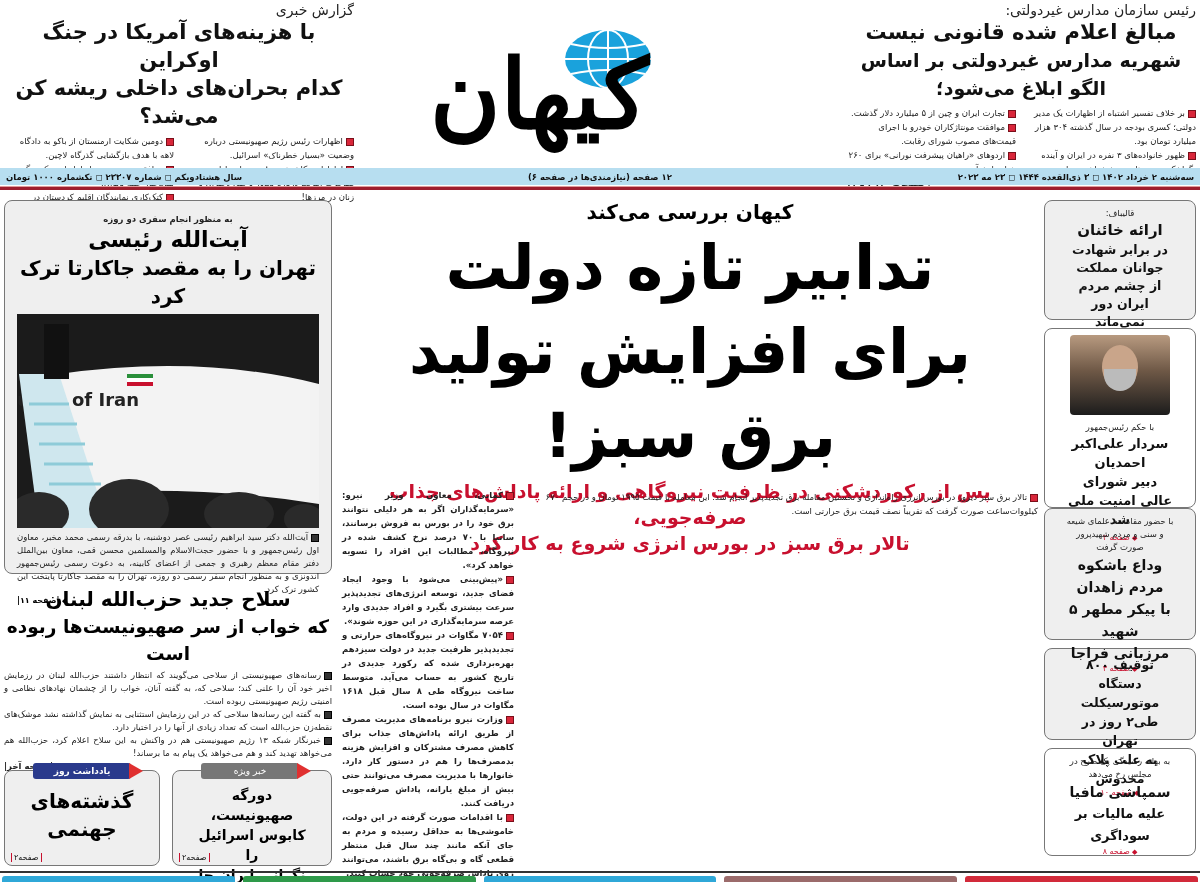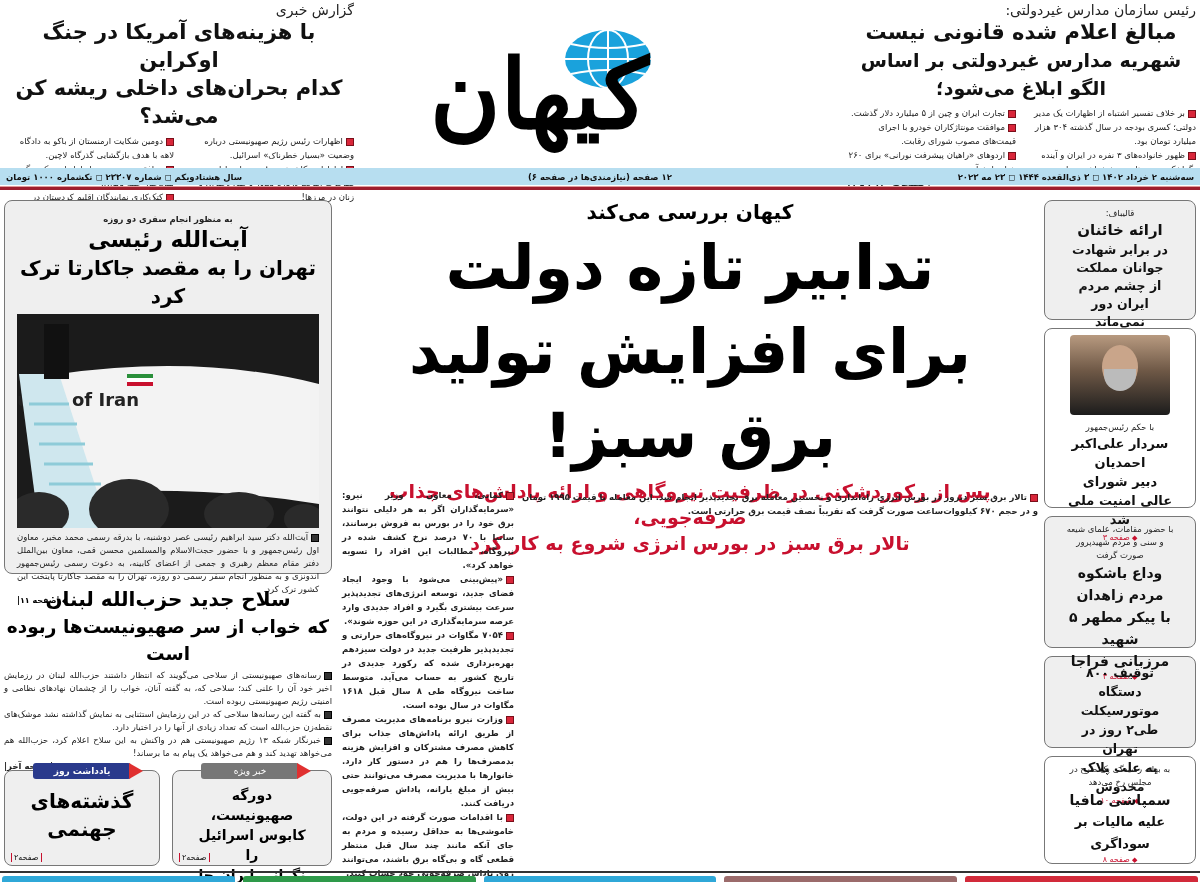--- a/index.html
+++ b/index.html
@@ -89,21 +89,21 @@
 <div id="red-rule" class="abs"></div>
 
 <div class="abs" style="top:200px;right:4px;width:152px">
   <div class="box" style="height:120px;margin-bottom:8px">
     <div class="side-k">قالیباف:</div>
     <div class="side-h">ارائه خائنان</div>
     <div class="side-h" style="font-size:12.5px;line-height:18px">در برابر شهادت جوانان مملکت</div>
     <div class="side-h" style="font-size:12.5px;line-height:18px">از چشم مردم ایران دور نمی‌ماند</div>
     <div class="pg" style="margin-top:4px">صفحه ۱۱</div>
   </div>
-  <div class="box white" style="height:180px;margin-bottom:8px">
+  <div class="box white" style="height:180px;">
     <div class="photo" style="width:100px;height:80px;margin:0 auto 6px;border-radius:4px;background:linear-gradient(180deg,#b89a80 0%,#6e5846 45%,#1c1c1c 100%)">
       <div style="position:absolute;left:32px;top:10px;width:36px;height:44px;border-radius:50%;background:#c9a58a"></div>
       <div style="position:absolute;left:34px;top:34px;width:32px;height:22px;border-radius:0 0 16px 16px;background:#bbb"></div>
     </div>
     <div class="side-k">با حکم رئیس‌جمهور</div>
     <div class="side-h" style="font-size:13px;line-height:19px">سردار علی‌اکبر احمدیان</div>
     <div class="side-h" style="font-size:13px;line-height:19px">دبیر شورای عالی امنیت ملی شد</div>
     <div class="pg" style="margin-top:4px">صفحه ۳</div>
   </div>
   <div class="box" style="height:132px;margin-bottom:8px">
@@ -128,21 +128,21 @@
 </div>
 
 <div class="abs" style="top:198px;left:340px;width:700px">
   <div class="hd" style="font-size:20px;line-height:28px">کیهان بررسی می‌کند</div>
   <div class="hd" style="font-size:62px;line-height:84px;font-weight:900">تدابیر تازه دولت</div>
   <div class="hd" style="font-size:62px;line-height:84px;font-weight:900">برای افزایش تولید برق سبز!</div>
   <div class="hd red" style="font-size:19px;line-height:26px">پس از رکوردشکنی در ظرفیت نیروگاهی و ارائه پاداش‌های جذاب صرفه‌جویی،</div>
   <div class="hd red" style="font-size:19px;line-height:26px">تالار برق سبز در بورس انرژی شروع به کار کرد</div>
 </div>
 
-<div class="abs tiny bullet" style="top:490px;left:520px;width:518px;font-weight:bold">تالار برق سبز دیروز در بورس انرژی راه‌اندازی و نخستین معامله برق تجدیدپذیر انجام شد. این معامله با قیمت ۱۹۹۵ تومان و در حجم ۶۷۰ کیلووات‌ساعت صورت گرفت که تقریباً نصف قیمت برق حرارتی است.</div>
+<div class="abs tiny bullet" style="top:490px;left:520px;width:518px;font-weight:normal">تالار برق سبز دیروز در بورس انرژی راه‌اندازی و نخستین معامله برق تجدیدپذیر انجام شد. این معامله با قیمت ۱۹۹۵ تومان و در حجم ۶۷۰ کیلووات‌ساعت صورت گرفت که تقریباً نصف قیمت برق حرارتی است.</div>
 
 <div class="abs tiny" style="top:488px;left:342px;width:172px;text-align:justify;font-weight:bold">
   <div class="bullet">کمانی، معاون وزیر نیرو: «سرمایه‌گذاران اگر به هر دلیلی نتوانند برق خود را در بورس به فروش برسانند، ساتبا با ۷۰ درصد نرخ کشف شده در نیروگاه، مطالبات این افراد را تسویه خواهد کرد».</div>
   <div class="bullet">«پیش‌بینی می‌شود با وجود ایجاد فضای جدید، توسعه انرژی‌های تجدیدپذیر سرعت بیشتری بگیرد و افراد جدیدی وارد عرصه سرمایه‌گذاری در این حوزه شوند».</div>
   <div class="bullet">۷۰۵۴ مگاوات در نیروگاه‌های حرارتی و تجدیدپذیر ظرفیت جدید در دولت سیزدهم بهره‌برداری شده که رکورد جدیدی در تاریخ کشور به حساب می‌آید. متوسط ساخت نیروگاه طی ۸ سال قبل ۱۶۱۸ مگاوات در سال بوده است.</div>
   <div class="bullet">وزارت نیرو برنامه‌های مدیریت مصرف از طریق ارائه پاداش‌های جذاب برای کاهش مصرف مشترکان و افزایش هزینه بدمصرف‌ها را هم در دستور کار دارد. خانوارها با مدیریت مصرف می‌توانند حتی بیش از مبلغ یارانه، پاداش صرفه‌جویی دریافت کنند.</div>
   <div class="bullet">با اقدامات صورت گرفته در این دولت، خاموشی‌ها به حداقل رسیده و مردم به جای آنکه مانند چند سال قبل منتظر قطعی گاه و بی‌گاه برق باشند، می‌توانند روی پاداش صرفه‌جویی خود حساب کنند.</div>
   <div style="text-align:left">|صفحه ۴|</div>
 </div>
 

